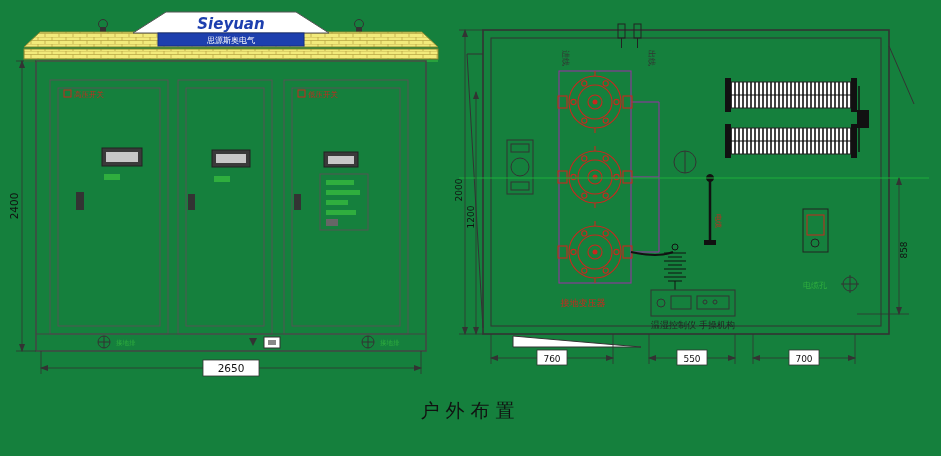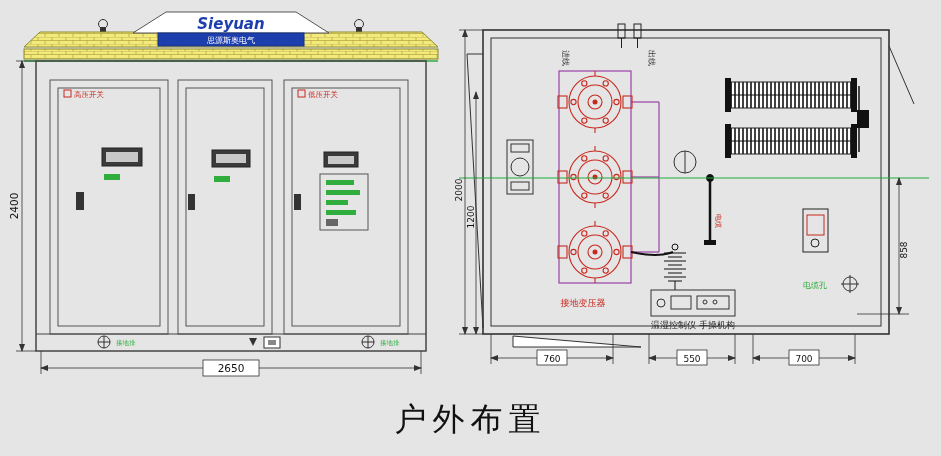--- a/index.html
+++ b/index.html
@@ -1,23 +1,23 @@
 <!DOCTYPE html>
 <html><head>
 <meta charset="utf-8">
 <style>
   html,body{margin:0;padding:0;background:#fff;}
-  .page{position:relative;width:941px;height:456px;background:#e5e5e5;overflow:hidden;
+  .page{position:relative;width:941px;height:456px;background:#15803d;overflow:hidden;
         font-family:"DejaVu Sans","Liberation Sans",sans-serif;}
   .view{position:absolute;}
   #front-view{left:6px;top:2px;}
   #plan-view{left:453px;top:12px;}
   .drawing-title{position:absolute;left:0;top:398px;width:941px;text-align:center;
         font-family:"Liberation Serif","DejaVu Serif",serif;
-        font-size:32px;color:#111;letter-spacing:6px;}
+        font-size:19px;color:#111;letter-spacing:6px;}
   svg text{font-family:"DejaVu Sans","Liberation Sans",sans-serif;}
 </style>
 </head>
 <body>
 
 <div class="page">
 
   <svg id="front-view" class="view" width="452" height="392" viewBox="0 0 452 392">
     <defs>
       <pattern id="brick" width="14" height="7" patternUnits="userSpaceOnUse">

